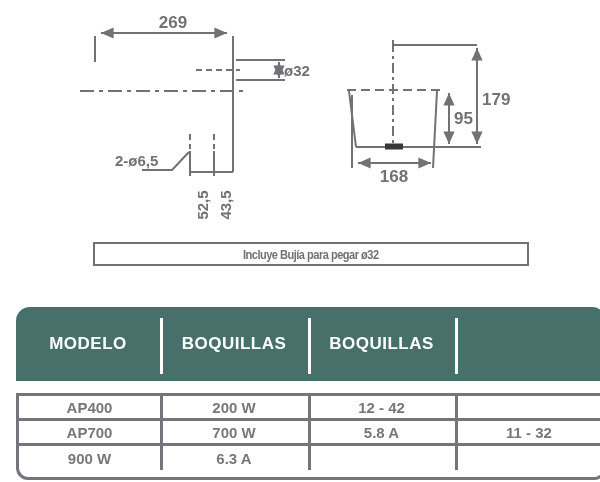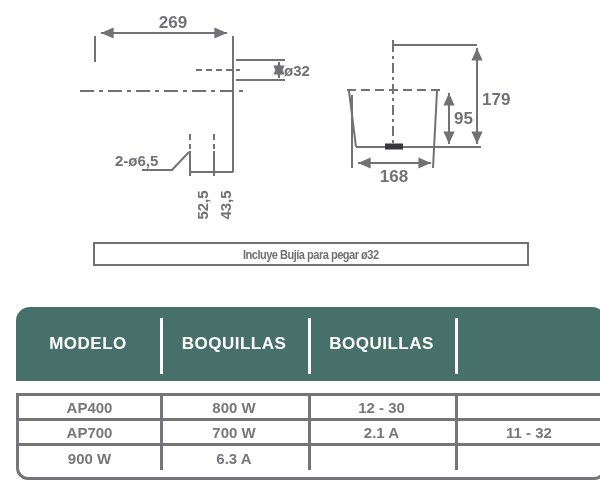--- a/index.html
+++ b/index.html
@@ -141,27 +141,27 @@
     <div class="hcell">BOQUILLAS</div>
     <div class="hcell">BOQUILLAS</div>
     <div class="hdivider hd1"></div>
     <div class="hdivider hd2"></div>
     <div class="hdivider hd3"></div>
   </div>
 
   <div class="tbody">
     <div class="trow sep">
       <div class="cell">AP400</div>
-      <div class="cell">800 W</div>
-      <div class="cell">12 - 30</div>
+      <div class="cell">200 W</div>
+      <div class="cell">12 - 42</div>
     </div>
     <div class="trow sep">
       <div class="cell">AP700</div>
       <div class="cell">700 W</div>
-      <div class="cell">2.1 A</div>
+      <div class="cell">5.8 A</div>
       <div class="cell">11 - 32</div>
     </div>
     <div class="trow">
       <div class="cell">900 W</div>
       <div class="cell">6.3 A</div>
     </div>
     <div class="bdivider bd1"></div>
     <div class="bdivider bd2"></div>
     <div class="bdivider bd3"></div>
   </div>

